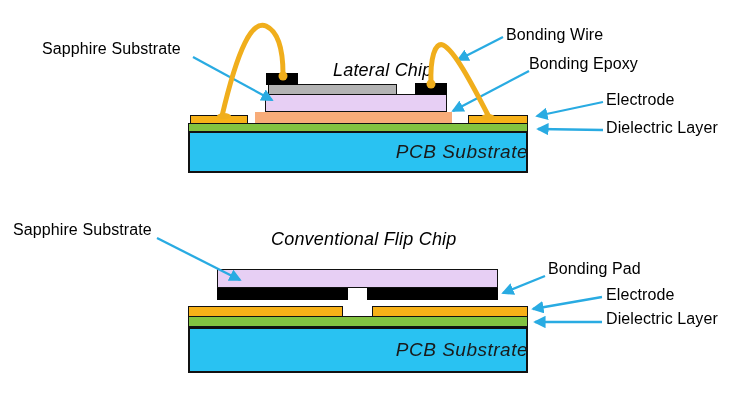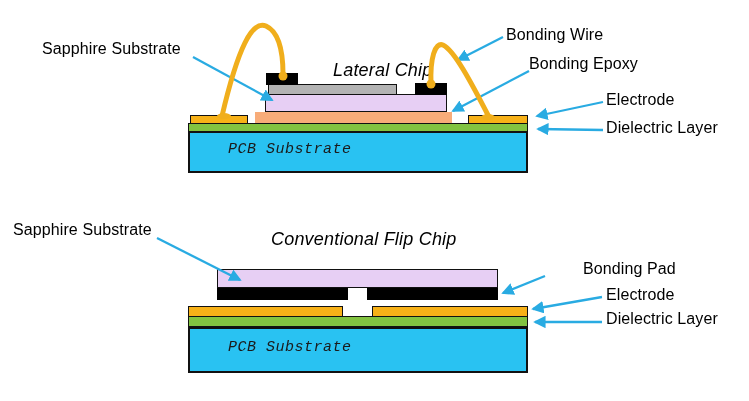--- a/index.html
+++ b/index.html
@@ -11,22 +11,22 @@
   .noborder{border:none;}
   .lbl{
     position:absolute;font-size:16px;color:#000;white-space:nowrap;
     letter-spacing:0.1px;line-height:1.1;
   }
   .title{
     position:absolute;font-size:18px;font-style:italic;color:#000;
     white-space:nowrap;letter-spacing:0.2px;
   }
   .pcb-text{
-    position:absolute;font-size:15px;font-style:italic;color:#1a1a1a;
-    text-align:left;letter-spacing:0.5px;font-family:Liberation Mono, monospace;
+    position:absolute;font-size:19px;font-style:italic;color:#1a1a1a;
+    text-align:right;letter-spacing:0.5px;
   }
   .overlay{position:absolute;left:0;top:0;pointer-events:none;}
 
   
   .pcb{background:var(--pcb-blue);}
   .dielectric{background:var(--dielectric-green);}
   .electrode{background:var(--electrode-yellow);}
   .epoxy{background:var(--epoxy-salmon);}
   .sapphire{background:var(--sapphire-purple);}
   .graychip{background:var(--chip-gray);}
@@ -62,21 +62,21 @@
 
   <div class="layer dielectric" style="left:188px;top:316px;width:340px;height:11px;"></div>
   <div class="layer electrode" style="left:188px;top:306px;width:155px;height:11px;"></div>
   <div class="layer electrode" style="left:372px;top:306px;width:156px;height:11px;"></div>
   <div class="layer blackpad" style="left:217px;top:287px;width:281px;height:13px;"></div>
   <div class="layer gap" style="left:348px;top:287px;width:19px;height:13px;"></div>
   <div class="layer sapphire" style="left:217px;top:269px;width:281px;height:19px;"></div>
 
   <div class="lbl" style="left:13px;top:221px;">Sapphire Substrate</div>
   <div class="title" style="left:271px;top:229px;">Conventional Flip Chip</div>
-  <div class="lbl" style="left:548px;top:260px;margin-left:35px;">Bonding Pad</div>
+  <div class="lbl" style="left:548px;top:260px;">Bonding Pad</div>
   <div class="lbl" style="left:606px;top:286px;">Electrode</div>
   <div class="lbl" style="left:606px;top:310px;">Dielectric Layer</div>
 
   <svg class="overlay" width="749" height="401" viewBox="0 0 749 401">
     <defs>
       <marker id="ah" viewBox="0 0 10 10" refX="8.5" refY="5" markerWidth="5.4" markerHeight="5.4" orient="auto-start-reverse">
         <path d="M0,0 L10,5 L0,10 z" fill="var(--arrow-cyan)"></path>
       </marker>
     </defs>
 

